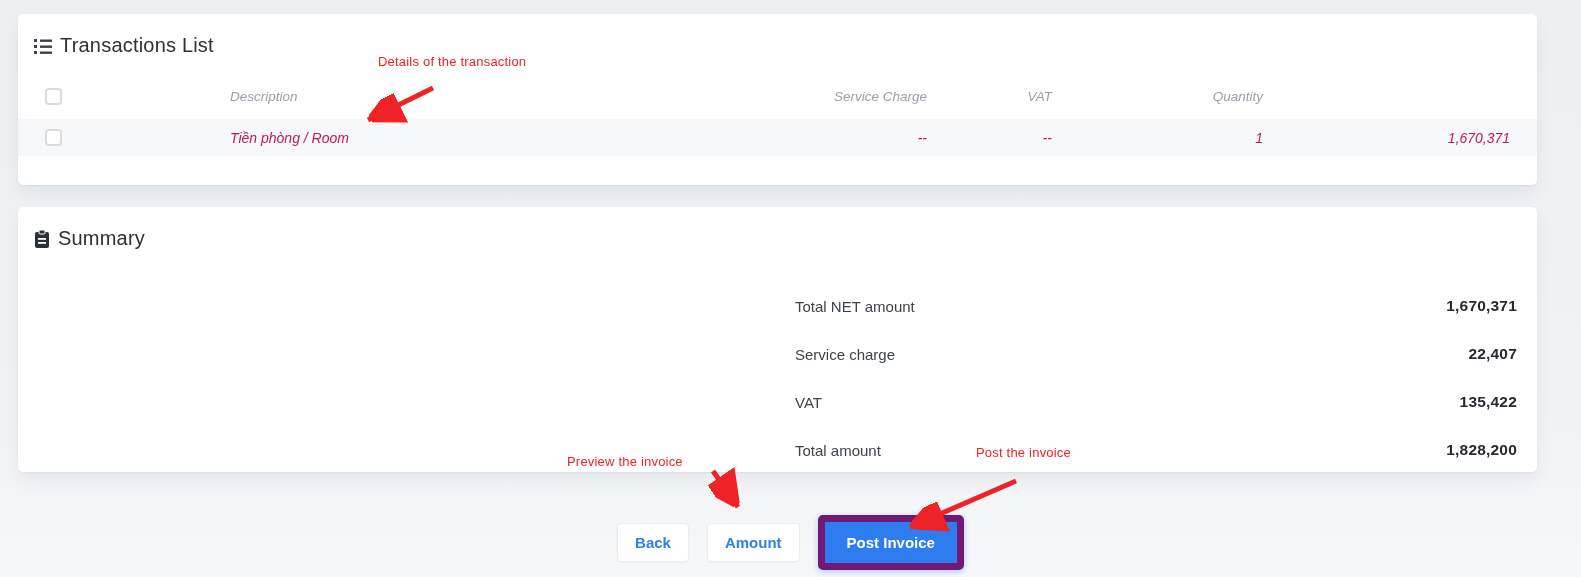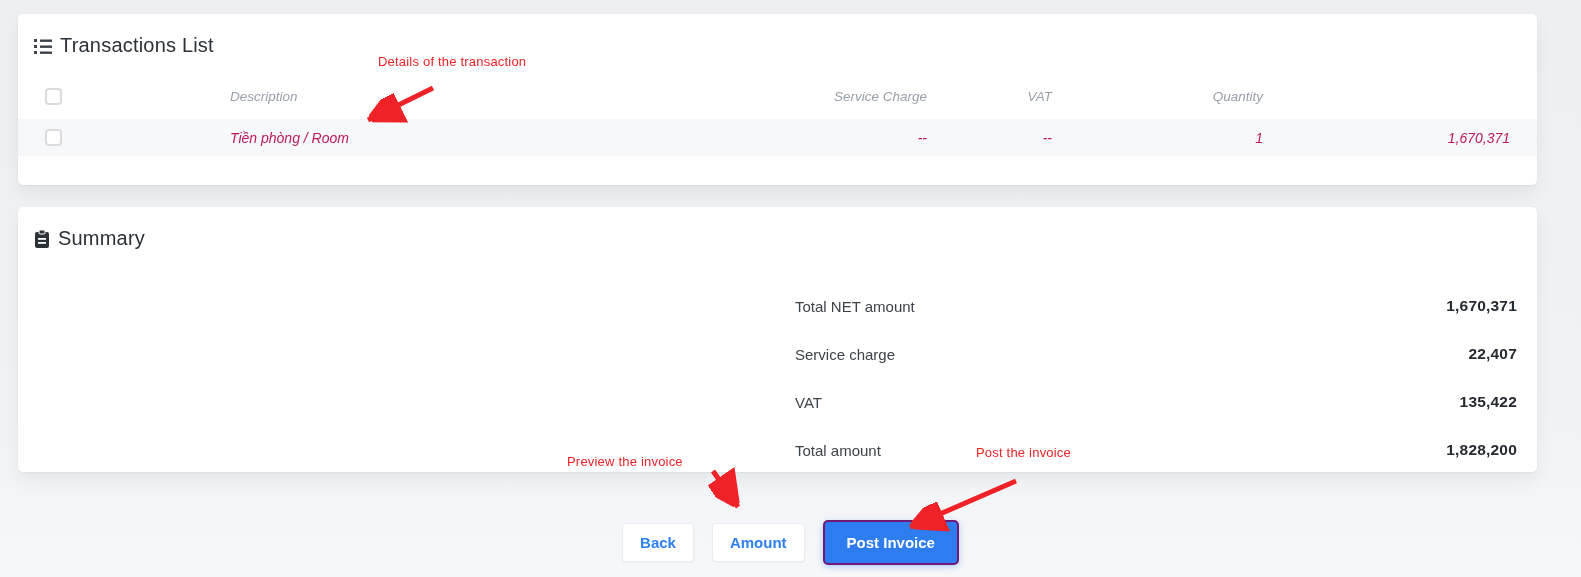--- a/index.html
+++ b/index.html
@@ -61,21 +61,21 @@
     font-family:"Liberation Sans", sans-serif;
     border-radius:4px; cursor:pointer; font-size:15px;
   }
   .btn-light {
     background:#ffffff; color:#2e7ff0; font-weight:700;
     border:1px solid #e9ecf0; padding:10px 17px;
     box-shadow:0 1px 2px rgba(20,26,35,.04);
   }
   .btn-primary {
     background:#2d7df0; color:#ffffff; font-weight:700;
-    border:2px solid #701a75; padding:12px 22px; border-radius:5px;
+    border:7px solid #701a75; padding:12px 22px; border-radius:5px;
     box-shadow:0 2px 6px rgba(45,125,240,.35);
   }
 
   
   .annotation {
     position:absolute; color:#ee2227; font-size:13px; letter-spacing:.2px;
     white-space:nowrap;
   }
   .anno-details { left:378px; top:54px; }
   .anno-preview { left:567px; top:454px; }

